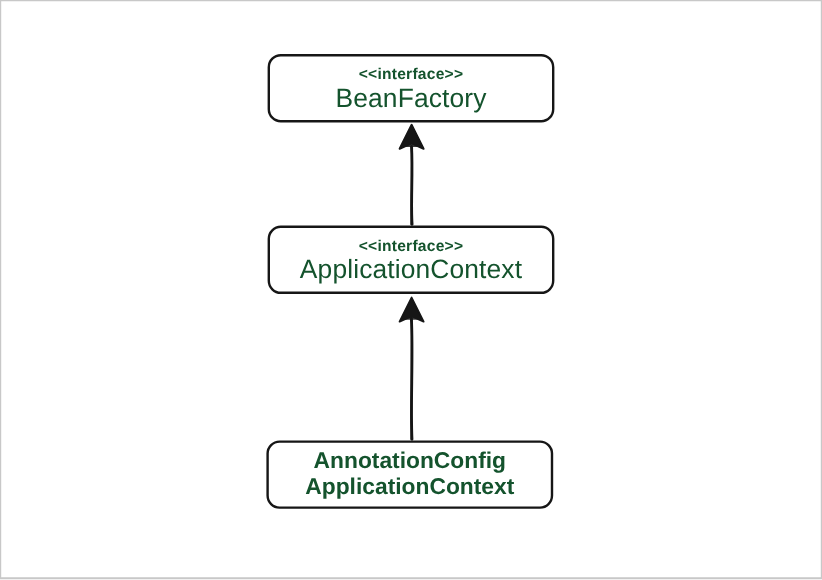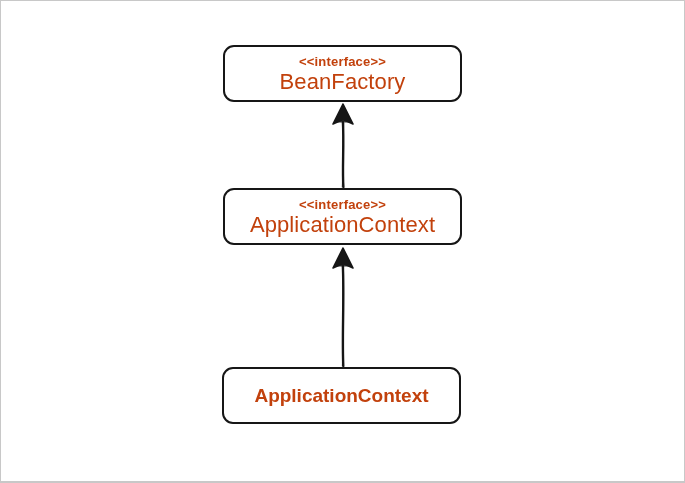--- a/index.html
+++ b/index.html
@@ -23,21 +23,21 @@
     box-sizing: border-box;
     width: 239px;
     background: #ffffff;
     border: 2.5px solid #161616;
     border-radius: 11px;
     display: flex;
     flex-direction: column;
     align-items: center;
     justify-content: center;
     text-align: center;
-    color: #c2410c;
+    color: #14532d;
   }
   .node-bean-factory        { left: 222px; top: 44px;  height: 57px; }
   .node-application-context { left: 222px; top: 187px; height: 57px; }
   .node-annotation-config   { left: 221px; top: 366px; height: 57px; }
   .stereotype {
     font-size: 13px;
     font-weight: bold;
     line-height: 15px;
     letter-spacing: 0.2px;
   }
@@ -87,16 +87,17 @@
     <div class="stereotype">&lt;&lt;interface&gt;&gt;</div>
     <div class="node-label">BeanFactory</div>
   </div>
 
   <div class="node node-application-context">
     <div class="stereotype">&lt;&lt;interface&gt;&gt;</div>
     <div class="node-label">ApplicationContext</div>
   </div>
 
   <div class="node node-annotation-config">
+    <div class="node-label-small">AnnotationConfig</div>
     <div class="node-label-small">ApplicationContext</div>
   </div>
 
 </div>
 
 </body></html>

